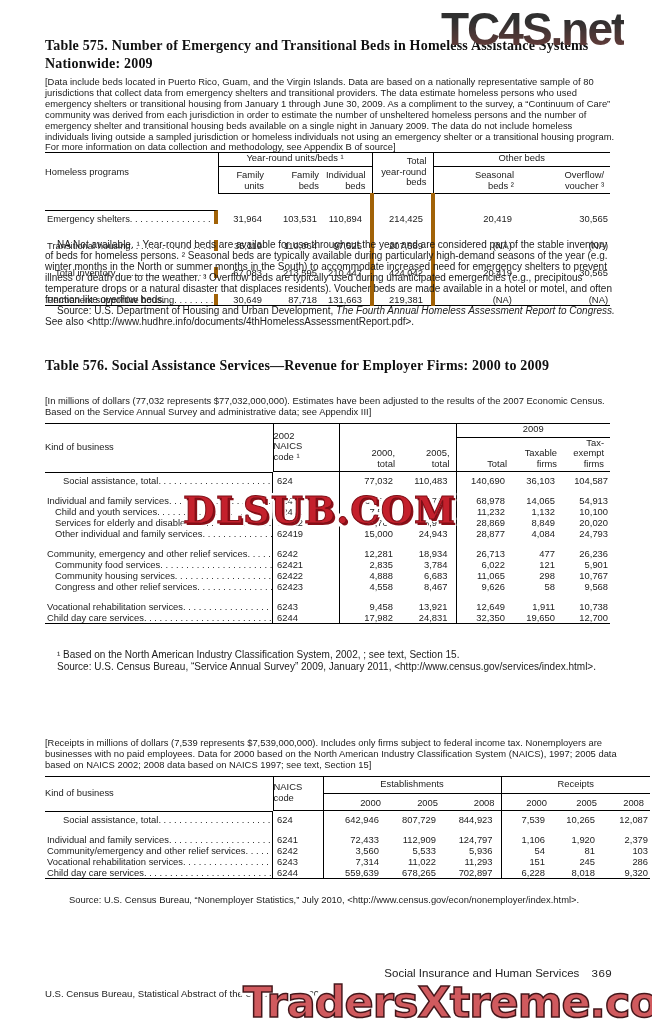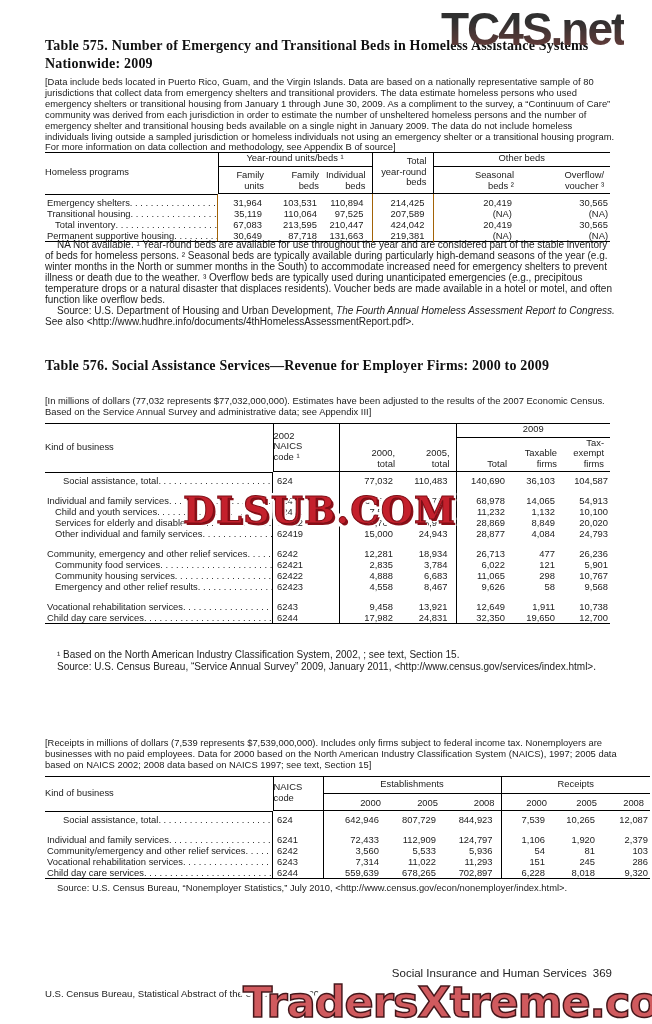--- a/index.html
+++ b/index.html
@@ -5,51 +5,51 @@
   html,body{margin:0;padding:0;background:#e8e8e8;}
   .page{position:relative;width:652px;height:1024px;background:#ffffff;overflow:hidden;
         font-family:"Liberation Sans",sans-serif;color:#1b1b1b;}
   .abs{position:absolute;}
   .title{font-family:"Liberation Serif",serif;font-weight:bold;font-size:14px;
          line-height:17.5px;letter-spacing:.2px;color:#111;}
   .note{font-size:9.4px;line-height:10.9px;}
   .fnblock{font-size:10px;line-height:10.9px;}
   .fnblock p{margin:0;text-indent:12px;}
   .fnblock p + p{margin-top:1px;}
-  .src{font-size:9.4px;line-height:10.9px;margin:0;text-indent:12px;}
+  .src{font-size:9.4px;line-height:10.9px;margin:12px;text-indent:12px;}
   
   table{border-collapse:collapse;table-layout:fixed;width:565px;
         border-top:1px solid #000;border-bottom:1px solid #000;}
   th,td{padding:0;font-size:9.4px;font-weight:normal;overflow:hidden;}
   thead th{vertical-align:bottom;line-height:10.4px;white-space:pre-line;padding-bottom:2px;}
   .hstub{text-align:left;vertical-align:middle;}
   .th-mid{vertical-align:middle;}
   .th-right{text-align:right;padding-right:6px;}
   .th-center{text-align:left;}
   .grp{text-align:center;border-bottom:1px solid #000;vertical-align:middle;}
   .vr{border-right:1px solid #000;}
   tbody td{line-height:11px;vertical-align:bottom;}
   tbody tr:first-child td{border-top:1px solid #000;padding-top:2px;}
   td.num{text-align:right;padding-right:8px;}
   td.code{text-align:left;padding-left:4px;}
   .t575 .c6,.t576 .c6,.t577 .c7{padding-right:2px;}
-  .t575 .c0,.t575 .c3,.t575 .c4{border-right:1px solid #a16207;}
+  .t575 .c0,.t575 .c3,.t575 .c4{border-right:4px solid #a16207;margin-top:16px;}
   .t576 .c0,.t576 .c1,.t576 .c3{border-right:1px solid #000;}
   .t577 .c0,.t577 .c1,.t577 .c4{border-right:1px solid #000;}
   td.stub{display:flex;align-items:baseline;padding-left:2px;}
   td.stub .lbl{white-space:nowrap;}
   td.stub .leader{flex:1;min-width:0;overflow:hidden;white-space:nowrap;}
   td.stub .leader::after{content:" . . . . . . . . . . . . . . . . . . . . . . . . . . . . . . . . . . . . . . . . . . . . .";}
   tr.bold td{font-weight:normal;}
   tr.bold td.stub{padding-left:18px;}
   td.stub.ind{padding-left:10px;}
   tr.spacer td{height:9px;line-height:9px;}
   
   .footer-right{font-size:11.5px;color:#222;}
-  .footer-right .pagenum{margin-left:6px;}
+  .footer-right .pagenum{margin-left:12px;font-family:Liberation Mono, monospace;}
   .footer-left{font-size:9.6px;color:#222;}
   
   .wm-top{top:2px;left:441px;font-weight:bold;font-size:46px;letter-spacing:-2px;
           font-family:"Liberation Sans",sans-serif;white-space:nowrap;
           background:linear-gradient(#303030 35%,#5a3a38 75%,#7c4a42 100%);
           -webkit-background-clip:text;background-clip:text;color:transparent;z-index:6;}
   .wm-mid{top:488px;left:183px;font-family:"DejaVu Serif",serif;font-weight:bold;
           font-size:37px;letter-spacing:1px;white-space:nowrap;color:#c4202c;z-index:6;
           -webkit-text-stroke:1px #7d0e16;
           text-shadow:2px 2px 0 #8a1019,0 0 2px #fff,3px 3px 0 #fff,-3px -3px 0 #fff,
@@ -309,21 +309,21 @@
             </td>
             <td class="c1 code">62422</td>
             <td class="c2 num">4,888</td>
             <td class="c3 num">6,683</td>
             <td class="c4 num">11,065</td>
             <td class="c5 num">298</td>
             <td class="c6 num">10,767</td>
           </tr>
           <tr>
             <td class="c0 stub ind">
-              <span class="lbl">Emergency and other relief results</span>
+              <span class="lbl">Congress and other relief services</span>
               <span class="leader"></span>
             </td>
             <td class="c1 code">62423</td>
             <td class="c2 num">4,558</td>
             <td class="c3 num">8,467</td>
             <td class="c4 num">9,626</td>
             <td class="c5 num">58</td>
             <td class="c6 num">9,568</td>
           </tr>
           <tr class="spacer">

